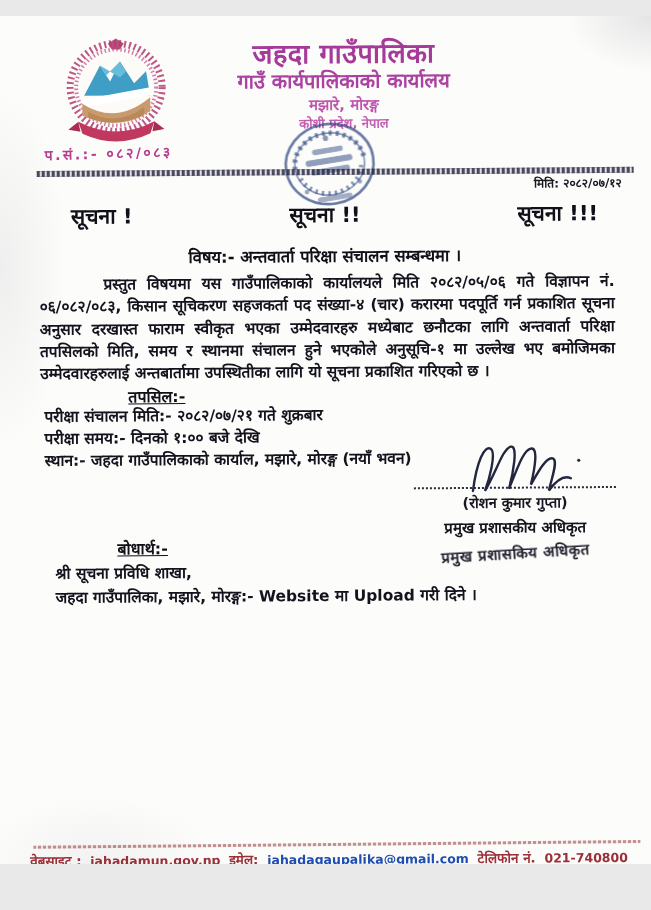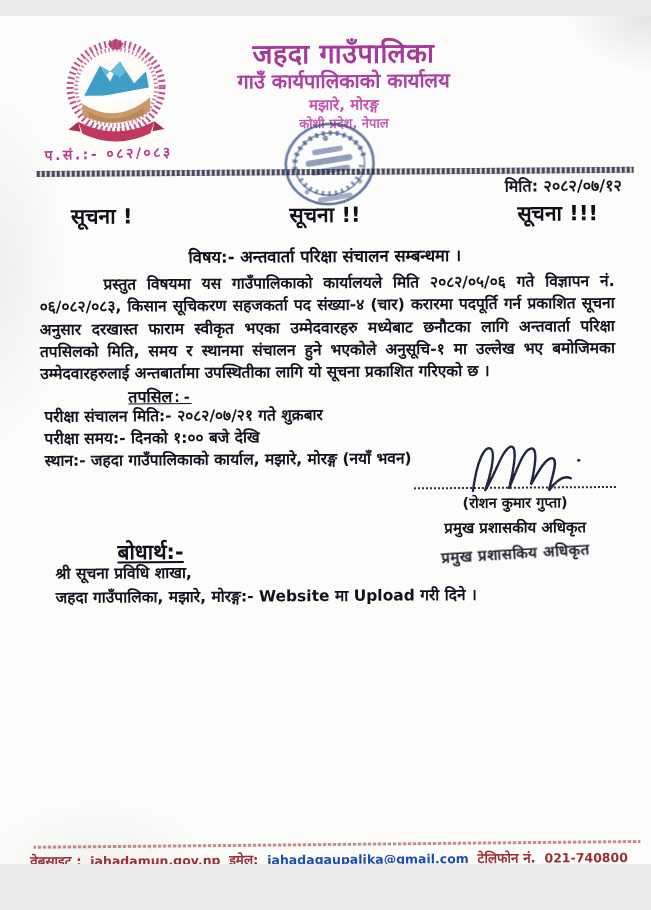--- a/index.html
+++ b/index.html
@@ -35,42 +35,42 @@
   }
   .stamp{position:absolute;left:266px;top:92px;width:130px;height:112px;opacity:.92;}
   .head-divider{
     position:absolute;left:38px;right:16px;top:153px;height:4px;
     background:
       repeating-linear-gradient(90deg,#2b2b44 0 3px,rgba(43,43,68,.15) 3px 5px);
     border-top:1px solid rgba(43,43,68,.35);
     border-bottom:1px solid rgba(43,43,68,.3);
     opacity:.85;
   }
-  .head-date{position:absolute;right:28px;top:160px;font-size:16px;font-weight:700;color:#17171f;}
+  .head-date{position:absolute;right:28px;top:160px;font-size:12px;font-weight:700;color:#17171f;}
 
   
   .banner{
     position:absolute;left:72px;right:52px;top:184px;
     display:flex;justify-content:space-between;
     font-size:21px;font-weight:700;color:#101018;
   }
   .subject{
     position:absolute;left:0;right:0;top:228px;text-align:center;
     font-size:16.5px;font-weight:700;color:#101018;
   }
 
   
   .body-par{
     position:absolute;left:40px;right:36px;top:256px;
     font-size:15.5px;font-weight:600;line-height:1.44;
     text-align:justify;text-indent:64px;color:#13131d;
   }
   .tapasil{
     position:absolute;left:128px;top:368px;
-    font-size:16px;font-weight:700;text-decoration:underline;color:#101018;font-family:Liberation Mono, monospace;
+    font-size:16px;font-weight:700;text-decoration:underline;color:#101018;
   }
   .sched{position:absolute;left:44px;top:388px;font-size:15.5px;font-weight:600;line-height:22px;color:#13131d;}
   .sched div{margin-bottom:0;}
 
   
   .sig-block{position:absolute;right:22px;top:426px;width:230px;text-align:center;}
   .sig-scribble{position:relative;height:52px;}
   .sig-line{
     margin:0 14px;border:0;border-top:2.5px dotted #2a2a38;height:0;
     margin-top:-6px;
@@ -78,21 +78,21 @@
   .sig-name{font-size:14.5px;font-weight:600;margin-top:3px;color:#17171f;}
   .sig-desig{font-size:15px;font-weight:700;margin-top:5px;color:#14141c;}
   .sig-desig-stamp{
     font-size:15px;font-weight:700;margin-top:6px;color:#20202e;
     transform:rotate(-3deg);filter:blur(.4px);letter-spacing:.5px;
   }
 
   
   .cc-head{
     position:absolute;left:116px;top:520px;
-    font-size:21px;font-weight:700;text-decoration:underline;color:#101018;
+    font-size:16px;font-weight:700;text-decoration:underline;color:#101018;
   }
   .cc-lines{position:absolute;left:54px;top:544px;font-size:15.5px;font-weight:600;line-height:24px;color:#13131d;}
 
   
   .foot-divider{
     position:absolute;left:30px;right:14px;top:827px;height:3px;
     background:repeating-linear-gradient(90deg,rgba(155,70,70,.6) 0 3px,rgba(155,70,70,.12) 3px 5px);
     transform:rotate(-.15deg);
   }
   .footer{

